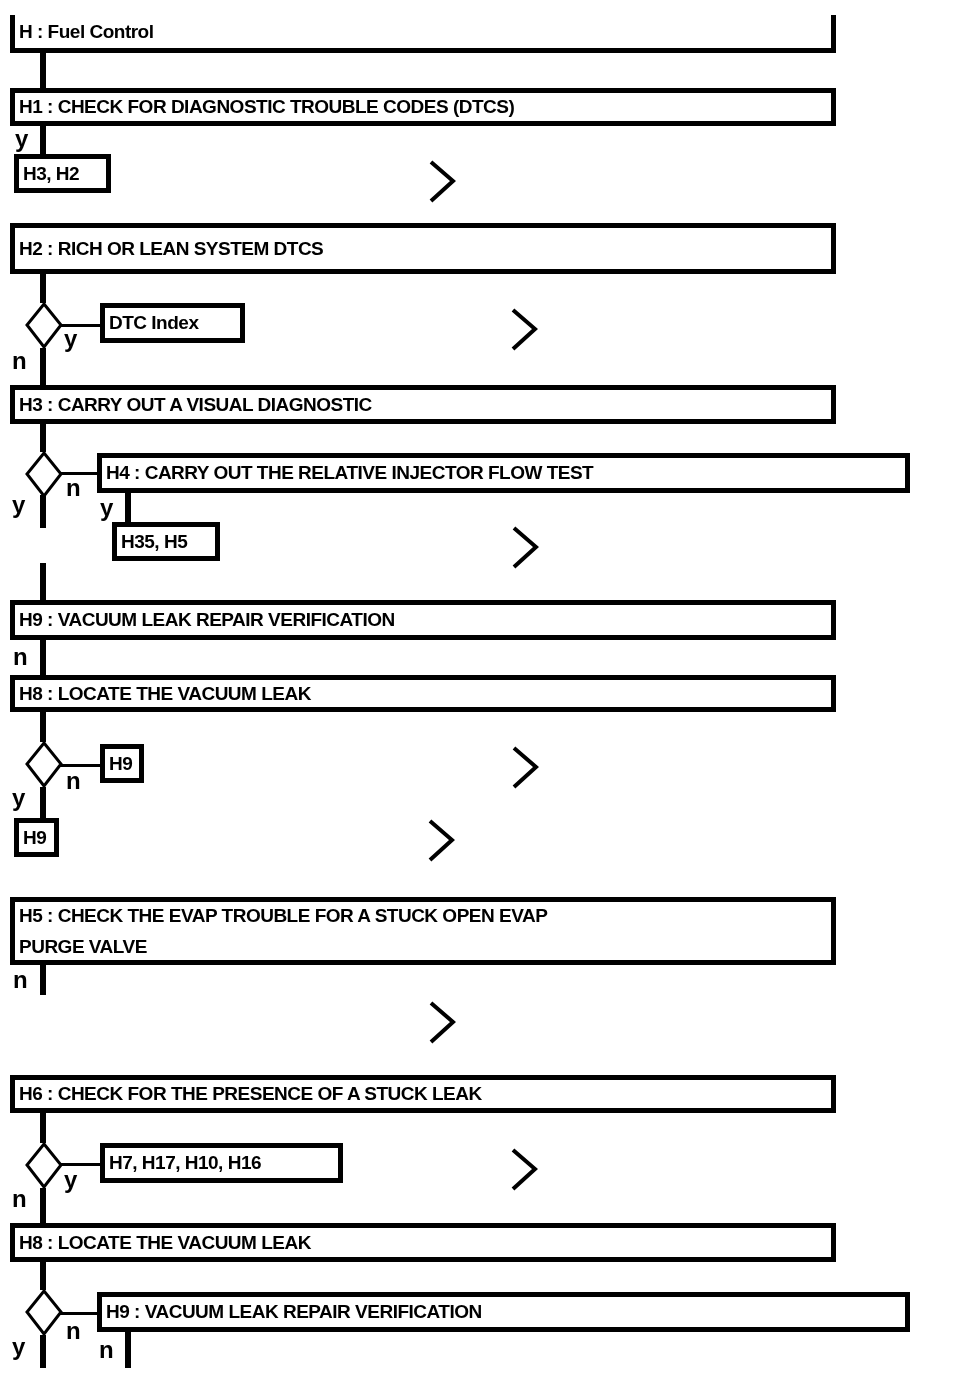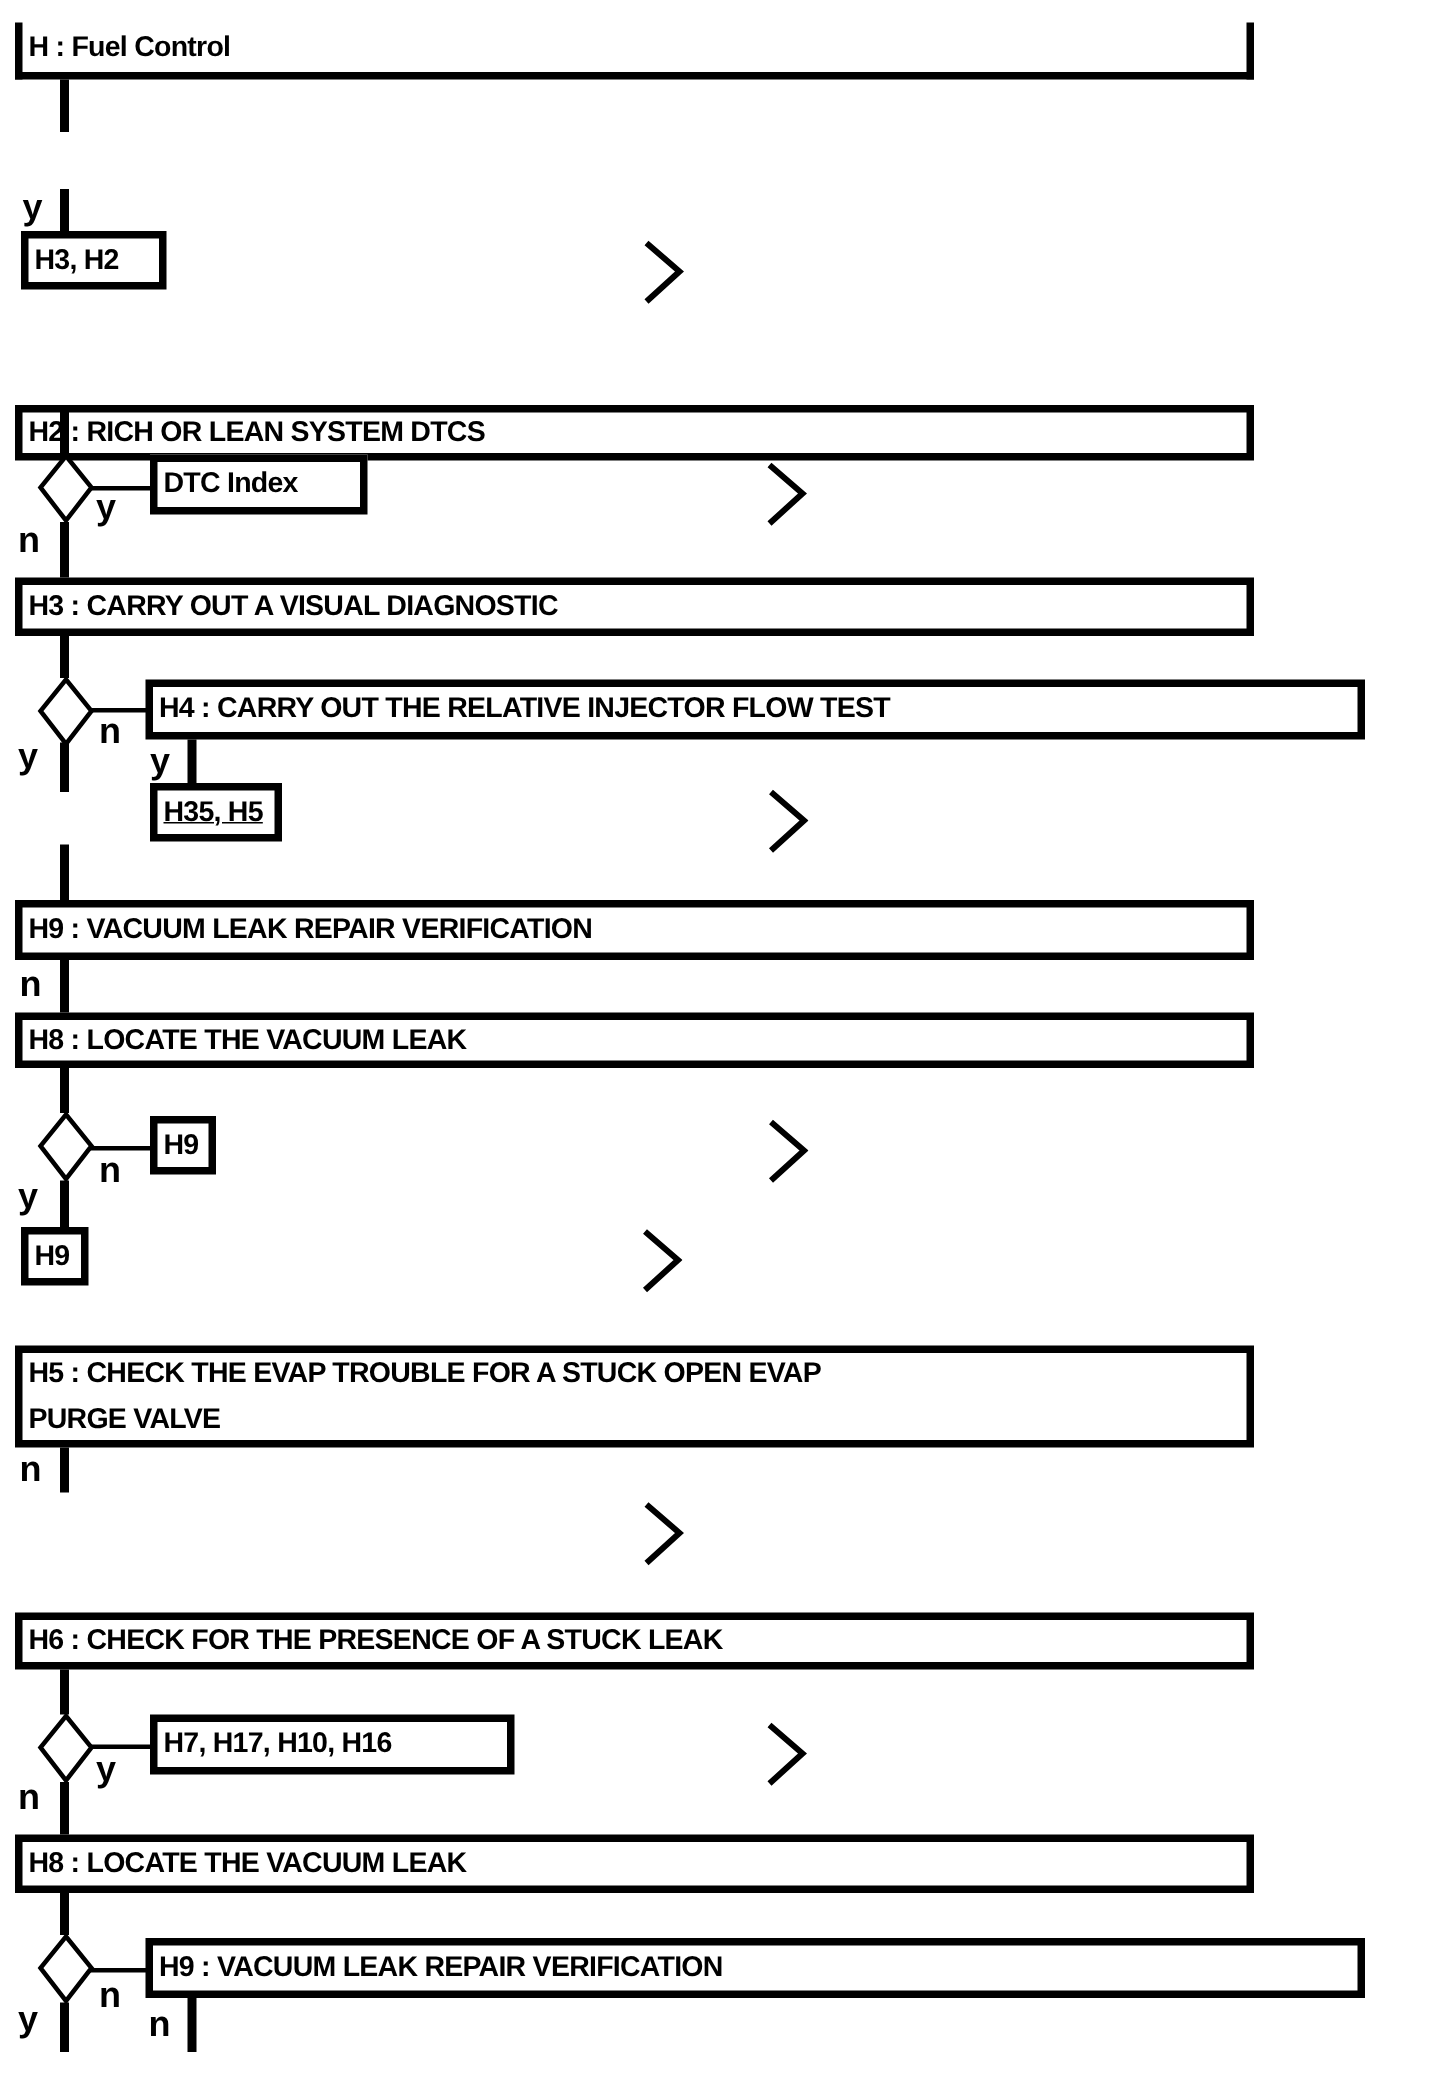--- a/index.html
+++ b/index.html
@@ -40,36 +40,39 @@
   .lbl{position:absolute;font-size:24px;font-weight:bold;line-height:1;}
 </style>
 </head>
 <body>
 
 <div class="canvas">
 
   <div class="box box--no-top" style="left:10px;top:15px;width:826px;height:38px;">
       <span>H : Fuel Control</span>
     </div>
+  <div class="box" style="left:10px;top:88px;width:826px;height:38px;">
+      <span>H1 : CHECK FOR DIAGNOSTIC TROUBLE CODES (DTCS)</span>
+    </div>
   <div class="box" style="left:14px;top:154px;width:97px;height:39px;">
       <span>H3, H2</span>
     </div>
-  <div class="box" style="left:10px;top:223px;width:826px;height:37px;margin-top:47px;">
+  <div class="box" style="left:10px;top:223px;width:826px;height:51px;">
       <span>H2 : RICH OR LEAN SYSTEM DTCS</span>
     </div>
   <div class="box" style="left:100px;top:303px;width:145px;height:40px;">
       <span>DTC Index</span>
     </div>
   <div class="box" style="left:10px;top:385px;width:826px;height:39px;">
       <span>H3 : CARRY OUT A VISUAL DIAGNOSTIC</span>
     </div>
   <div class="box" style="left:97px;top:453px;width:813px;height:40px;">
       <span>H4 : CARRY OUT THE RELATIVE INJECTOR FLOW TEST</span>
     </div>
-  <div class="box" style="left:100px;top:522px;width:88px;height:39px;text-decoration:underline;">
+  <div class="box" style="left:112px;top:522px;width:108px;height:39px;">
       <span>H35, H5</span>
     </div>
   <div class="box" style="left:10px;top:600px;width:826px;height:40px;">
       <span>H9 : VACUUM LEAK REPAIR VERIFICATION</span>
     </div>
   <div class="box" style="left:10px;top:675px;width:826px;height:37px;">
       <span>H8 : LOCATE THE VACUUM LEAK</span>
     </div>
   <div class="box" style="left:100px;top:744px;width:44px;height:39px;">
       <span>H9</span>

